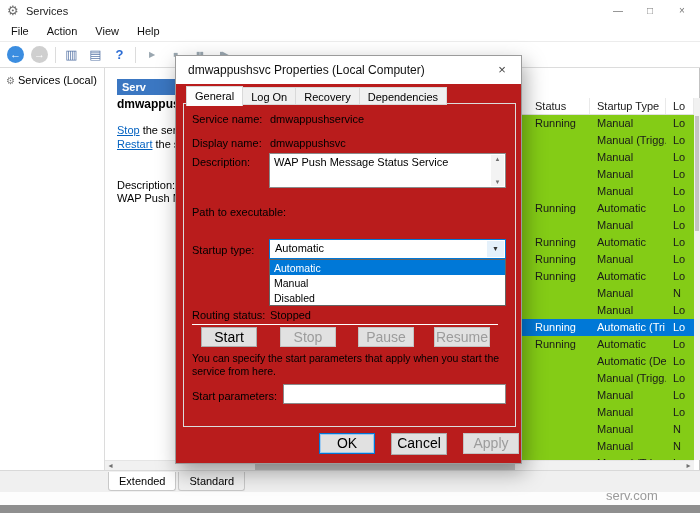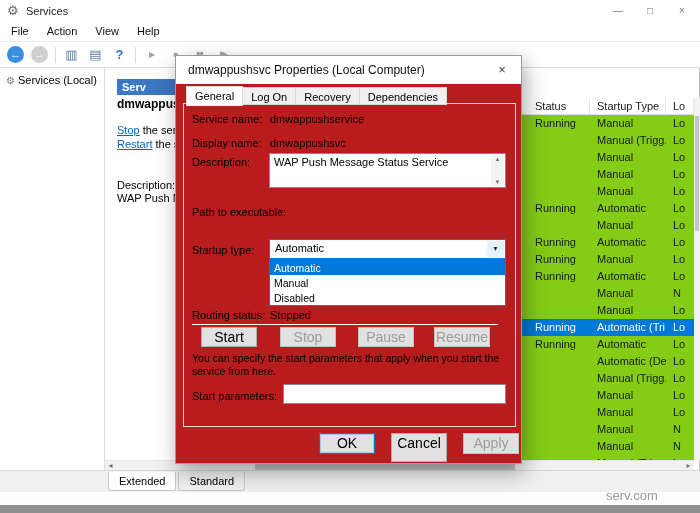--- a/index.html
+++ b/index.html
@@ -131,21 +131,21 @@
   .btn-stop   { left:104px; top:271px; }
   .btn-pause  { left:182px; top:271px; }
   .btn-resume { left:258px; top:271px; }
   .dlg-hint { position:absolute; left:16px; top:296px; width:316px; font-size:10.5px; line-height:13px; z-index:2; }
   .lab-params { left:16px; top:334px; }
   .params-input { position:absolute; left:107px; top:328px; width:223px; height:20px; background:#fff;
                   border:1px solid #8a8a8a; z-index:2; font-size:11px; padding:0 4px;
                   font-family:"Liberation Sans", sans-serif; }
   .btn-ok     { left:143px; top:377px; height:21px; border:1px solid #0078d7;
                 box-shadow: inset 0 0 0 1px #9ec9ee; }
-  .btn-cancel { left:215px; top:377px; height:29px; }
+  .btn-cancel { left:215px; top:377px; height:22px; }
   .btn-apply  { left:287px; top:377px; height:21px; }
 </style>
 </head>
 <body>
 
 <div class="titlebar">
   <span class="app-icon">⚙</span>
   <span class="win-title">Services</span>
   <div class="wcontrols">
     <span class="wbtn">—</span>

